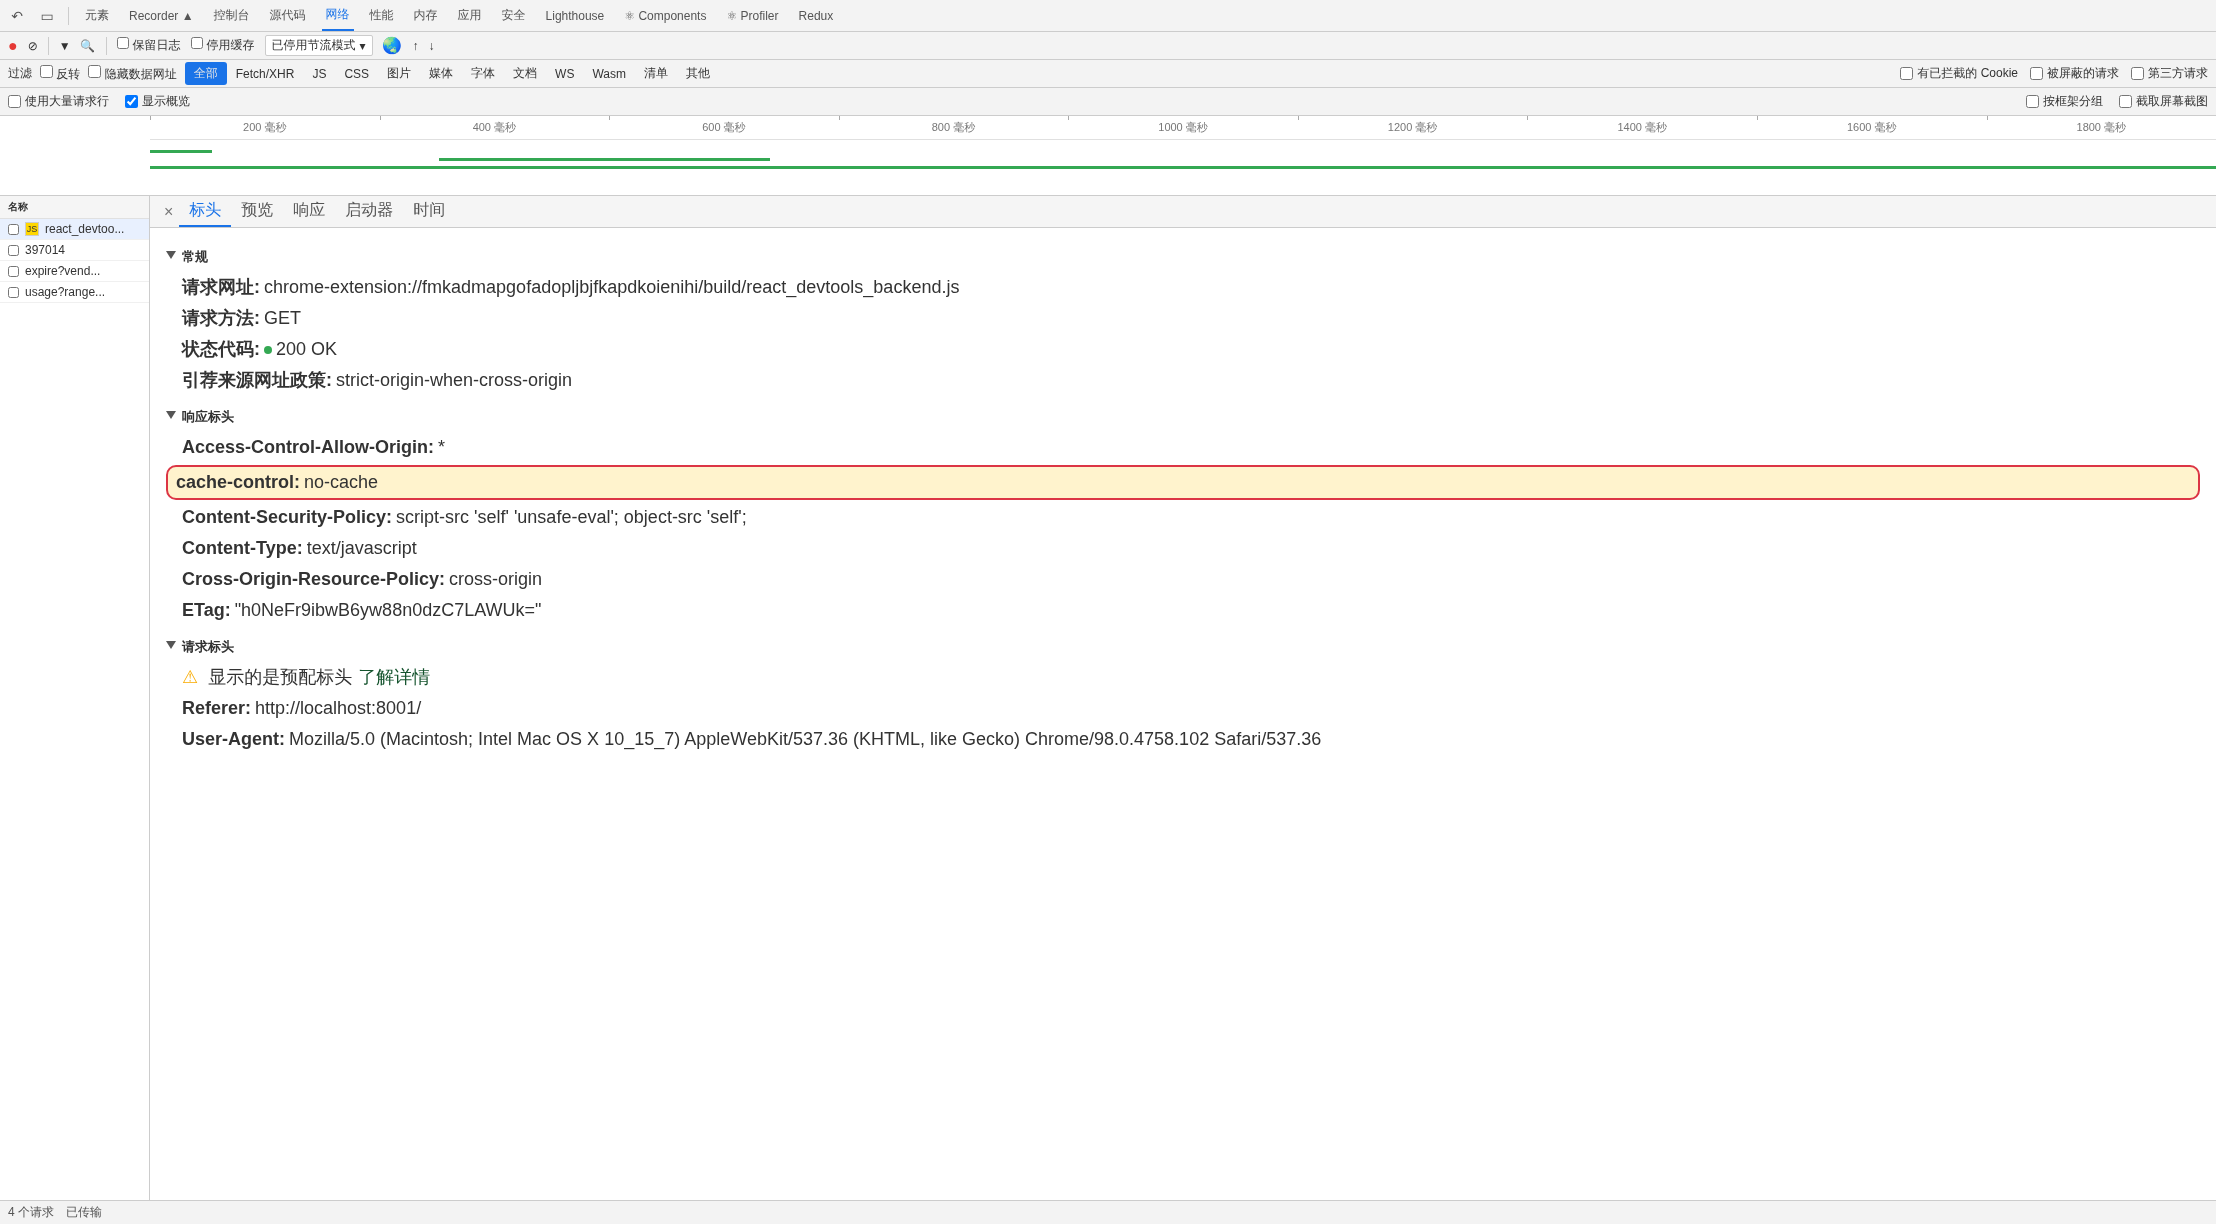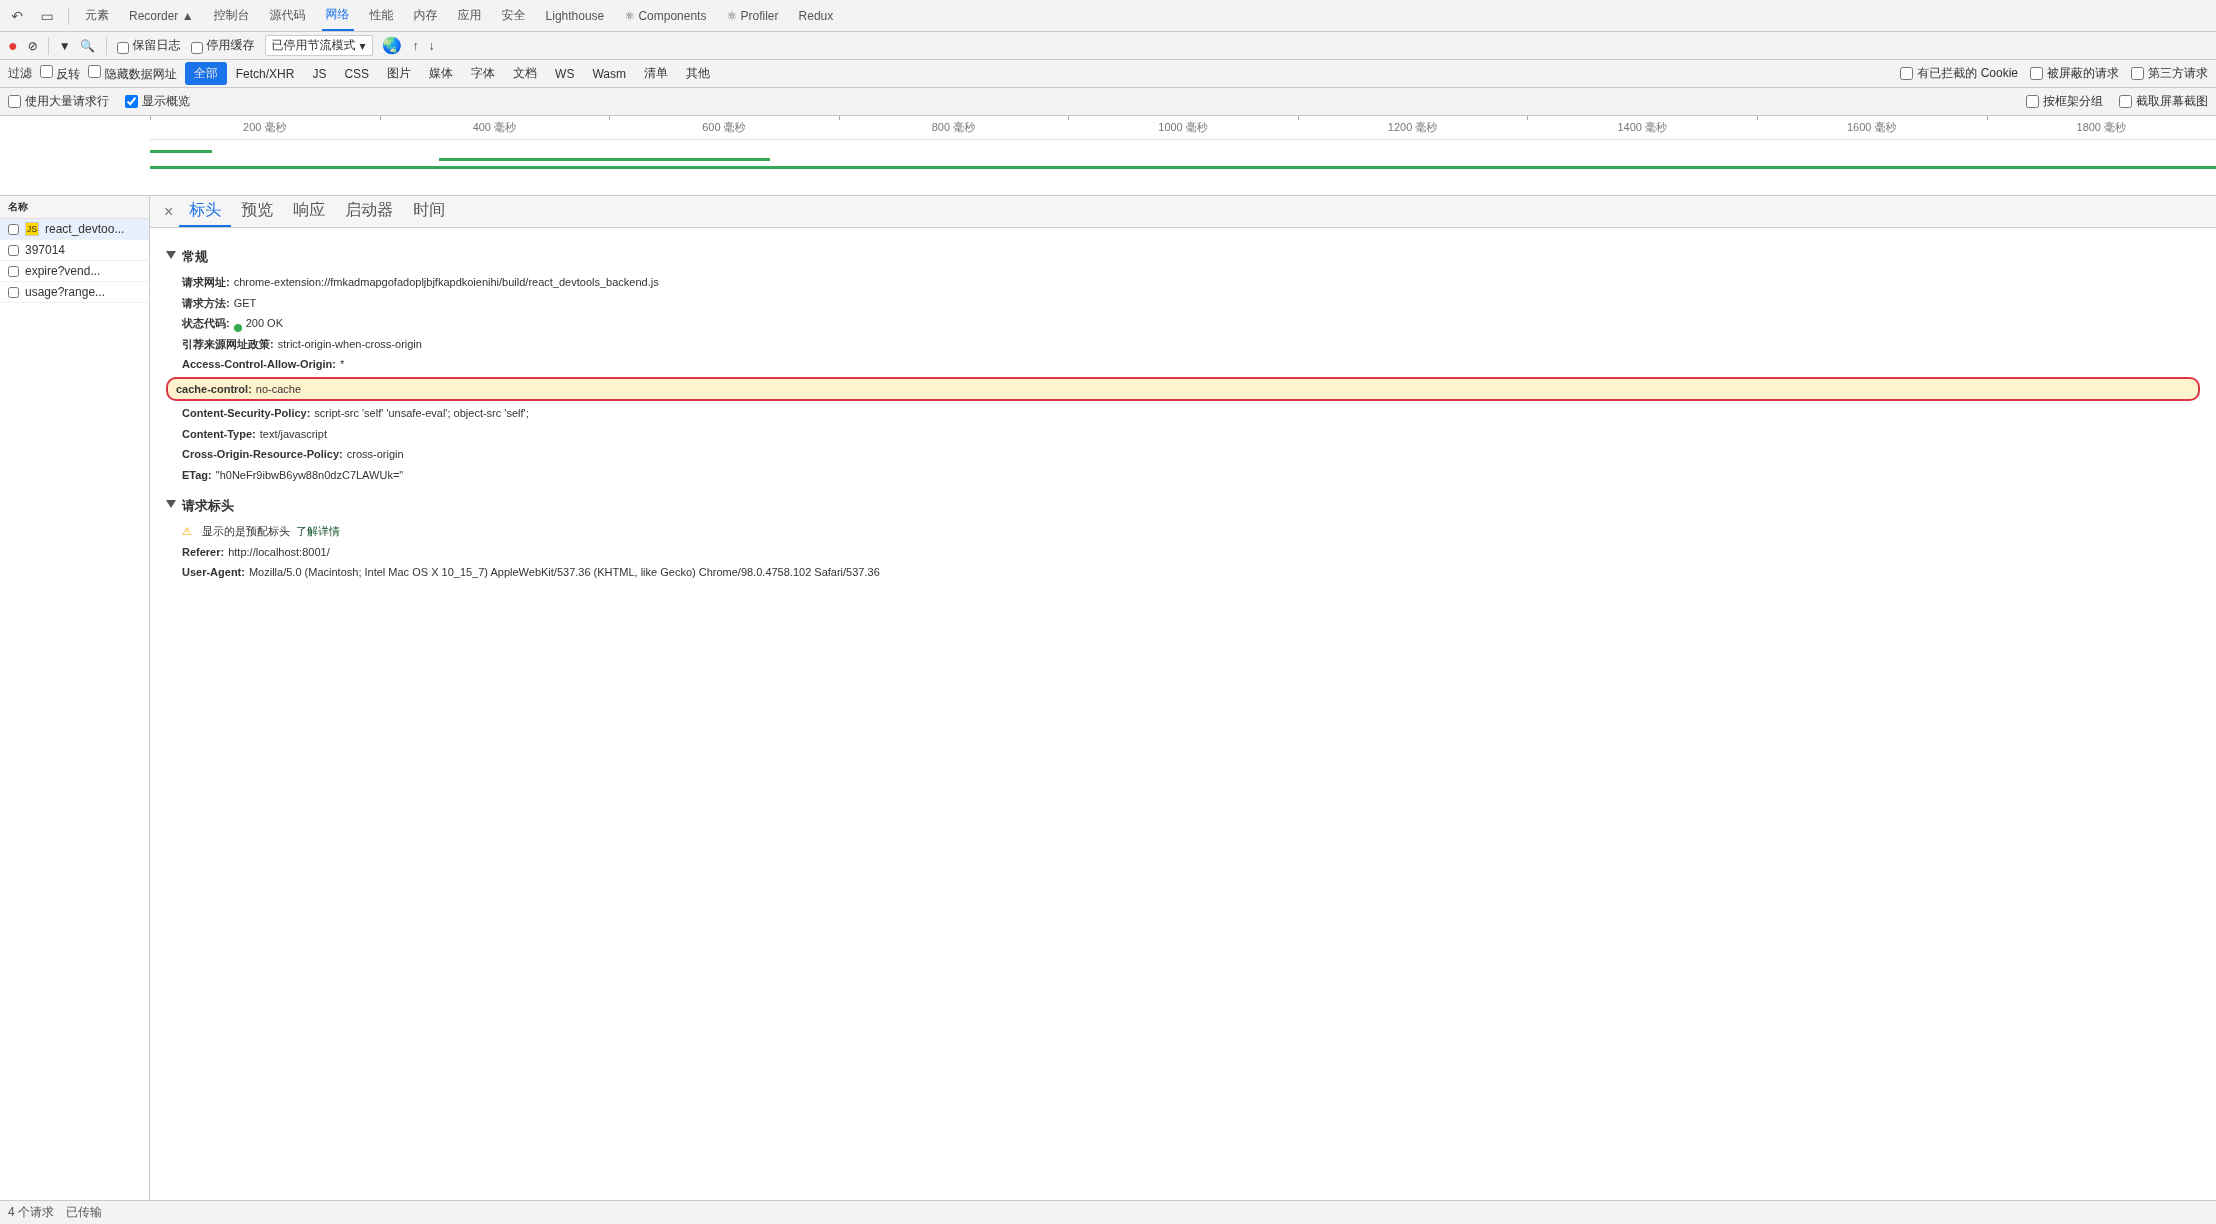--- a/index.html
+++ b/index.html
@@ -51,21 +51,21 @@
       align-items: center;
       background: #f3f3f3;
       border-bottom: 1px solid #ccc;
       height: 28px;
       padding: 0 8px;
       gap: 10px;
       flex-shrink: 0;
     }
     .second-toolbar label {
       display: flex;
-      align-items: flex-end;
+      align-items: flex-start;
       gap: 4px;
       font-size: 12px;
       color: #333;
       cursor: pointer;
     }
     .second-toolbar input[type=checkbox] {
       width: 12px;
       height: 12px;
     }
     .stream-mode {
@@ -314,23 +314,23 @@
       cursor: pointer;
     }
     .triangle.open {
       border-left: 5px solid transparent;
       border-right: 5px solid transparent;
       border-top: 8px solid #555;
     }
 
     .detail-row {
       display: flex;
-      align-items: flex-end;
+      align-items: center;
       padding: 2px 0 2px 16px;
-      font-size: 11px;
+      font-size: 18px;
       line-height: 1.5;
     }
     .detail-row.highlighted {
       background: #fff3cd;
       border: 2px solid #dc3545;
       border-radius: 10px;
       padding: 2px 8px;
       margin: 2px 0;
     }
     .detail-key {
@@ -561,20 +561,24 @@
         <div class="detail-row">
           <span class="detail-key">状态代码:</span>
           <span class="status-dot"></span>
           <span class="detail-value">200 OK</span>
         </div>
         <div class="detail-row">
           <span class="detail-key">引荐来源网址政策:</span>
           <span class="detail-value">strict-origin-when-cross-origin</span>
         </div>
 
+        <div class="section-header">
+          <div class="triangle open"></div>
+          <span>响应标头</span>
+        </div>
         <div class="detail-row">
           <span class="detail-key">Access-Control-Allow-Origin:</span>
           <span class="detail-value">*</span>
         </div>
         <div class="detail-row highlighted">
           <span class="detail-key">cache-control:</span>
           <span class="detail-value">no-cache</span>
         </div>
         <div class="detail-row">
           <span class="detail-key">Content-Security-Policy:</span>

